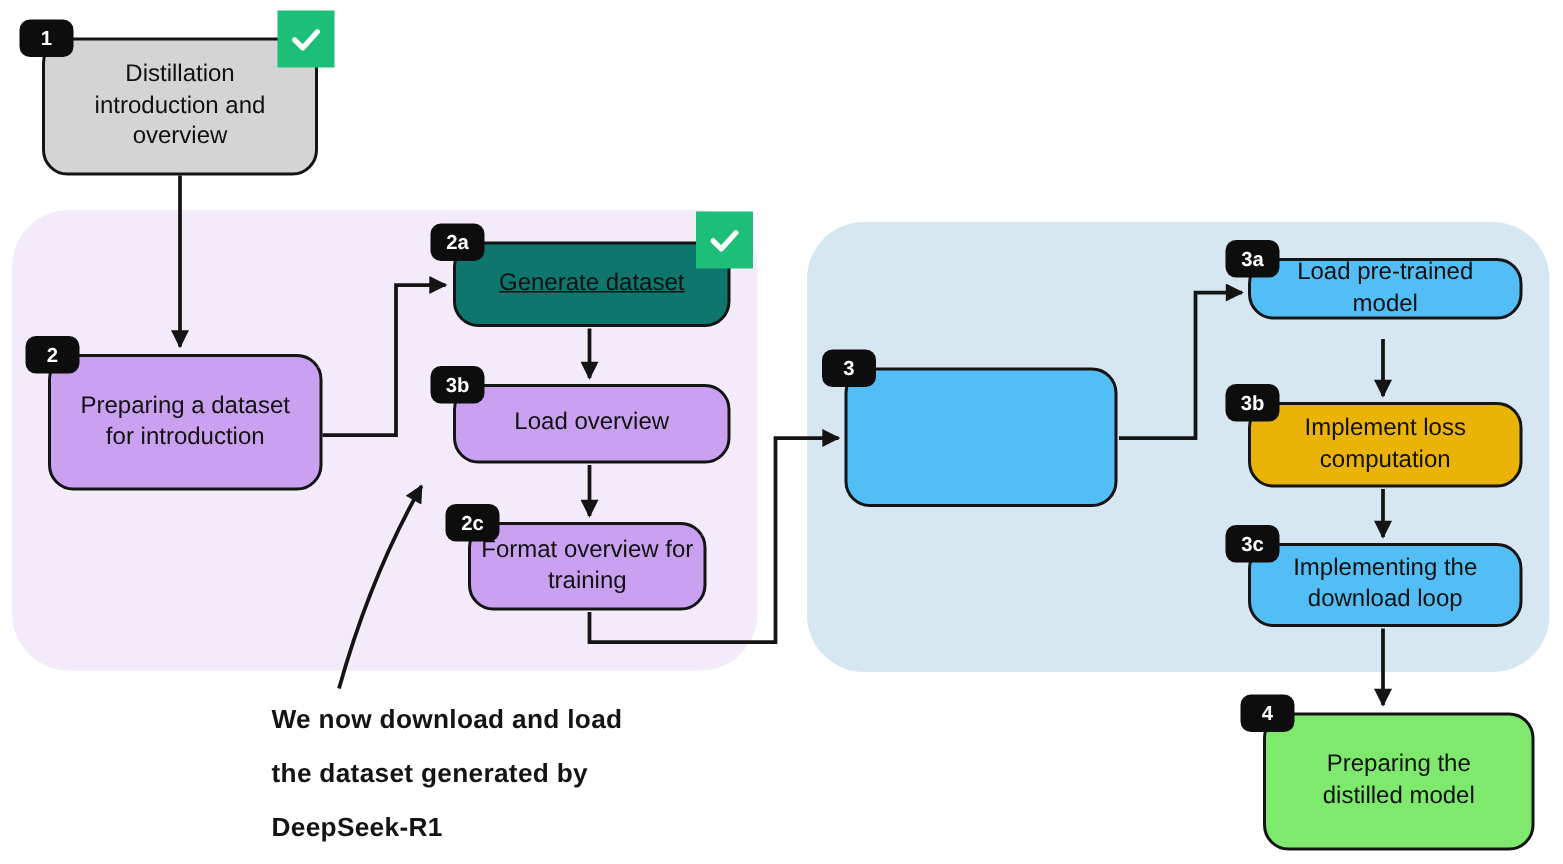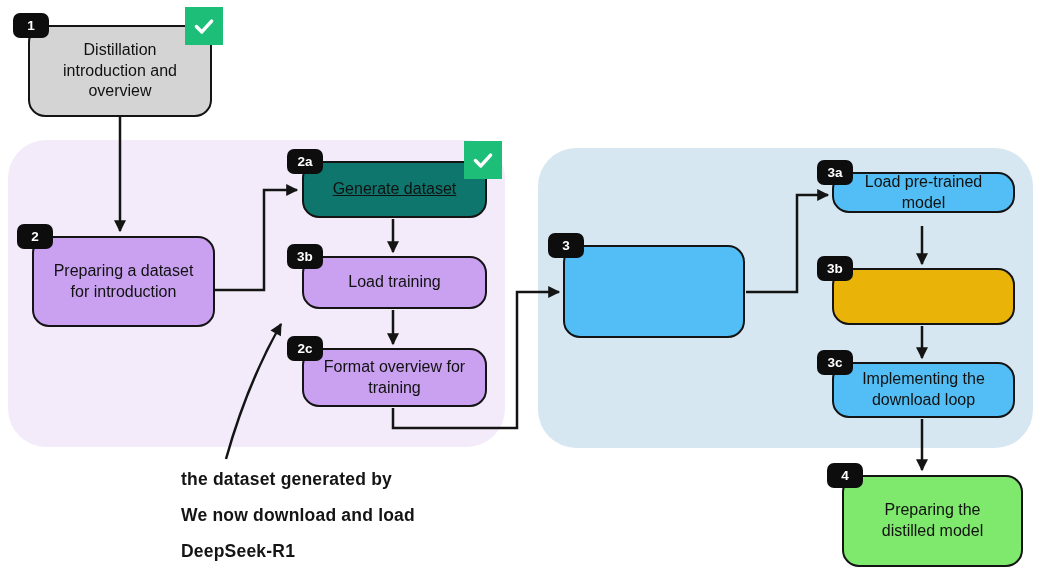--- a/index.html
+++ b/index.html
@@ -35,21 +35,21 @@
     display: flex; align-items: center; justify-content: center;
     text-align: center;
     font-size: 16px; line-height: 1.3; color: #111;
     white-space: pre-line;
     z-index: 3;
   }
   #node-1  { left: 28px;  top: 25px;  width: 184px; height: 92px; background: #D4D4D4; }
   #node-2  { left: 32px;  top: 236px; width: 183px; height: 91px; background: #C9A1F0; }
   #node-2a { left: 302px; top: 161px; width: 185px; height: 57px; background: #0f766e; text-decoration: underline; }
   #node-2b { left: 302px; top: 256px; width: 185px; height: 53px; background: #C9A1F0; }
-  #node-2c { left: 302px; top: 348px; width: 185px; height: 59px; background: #C9A1F0; }
+  #node-2c { left: 312px; top: 348px; width: 159px; height: 59px; background: #C9A1F0; }
   #node-3  { left: 563px; top: 245px; width: 182px; height: 93px; background: #52BEF5; }
   #node-3a { left: 832px; top: 172px; width: 183px; height: 41px; background: #52BEF5; }
   #node-3b { left: 832px; top: 268px; width: 183px; height: 57px; background: #eab308; }
   #node-3c { left: 832px; top: 362px; width: 183px; height: 56px; background: #52BEF5; }
   #node-4  { left: 842px; top: 475px; width: 181px; height: 92px; background: #7EE96C; }
 
   .badge {
     position: absolute;
     left: -17px; top: -14px;
     min-width: 22px; height: 25px;
@@ -133,54 +133,56 @@
     <span>Generate dataset</span>
   </div>
   <div class="check" id="check-2a">
     <svg width="26" height="26" viewBox="0 0 24 24">
       <path d="M5 12.5 L10 17.5 L19 7.5" stroke="#ffffff" stroke-width="3.2" fill="none" stroke-linecap="round" stroke-linejoin="round"></path>
     </svg>
   </div>
 
   <div class="node" id="node-2b">
     <span class="badge">3b</span>
-    <span>Load training</span>
+    <span>Load overview</span>
   </div>
 
   <div class="node" id="node-2c">
     <span class="badge">2c</span>
     <span>Format overview for
 training</span>
   </div>
 
   <div class="node" id="node-3">
     <span class="badge">3</span>
   </div>
 
   <div class="node" id="node-3a">
     <span class="badge">3a</span>
     <span>Load pre-trained
 model</span>
   </div>
 
   <div class="node" id="node-3b">
     <span class="badge">3b</span>
+    <span>Implement loss
+computation</span>
   </div>
 
   <div class="node" id="node-3c">
     <span class="badge">3c</span>
     <span>Implementing the
 download loop</span>
   </div>
 
   <div class="node" id="node-4">
     <span class="badge">4</span>
     <span>Preparing the
 distilled model</span>
   </div>
 
   <div id="annotation">
+    <div>We now download and load</div>
     <div>the dataset generated by</div>
-    <div>We now download and load</div>
     <div>DeepSeek-R1</div>
   </div>
 
 </div>
 
 </body></html>

